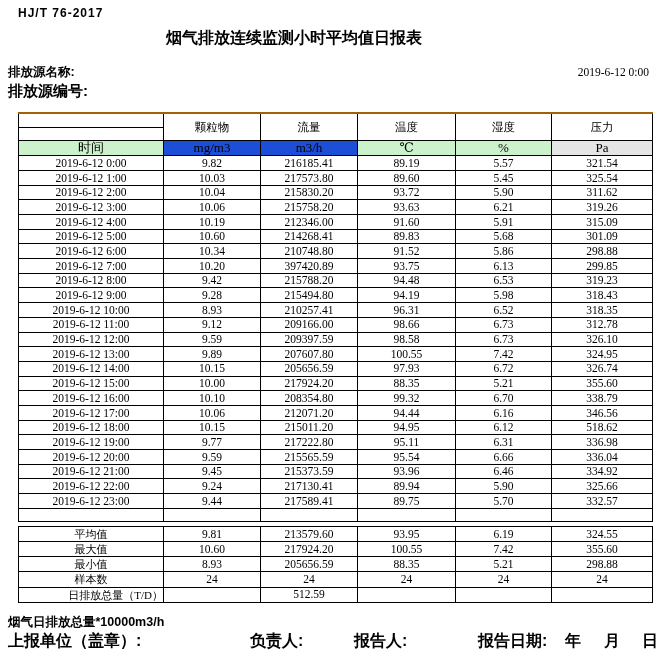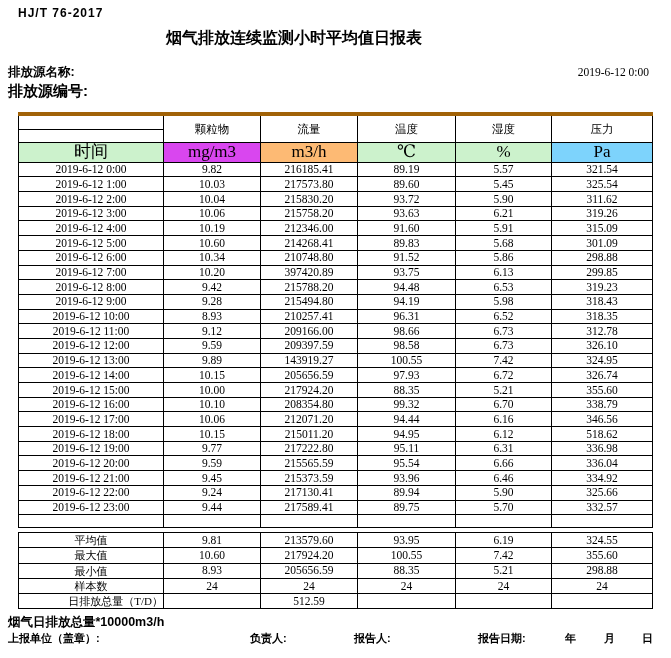--- a/index.html
+++ b/index.html
@@ -17,35 +17,35 @@
   .table-wrap{position:absolute;left:18px;top:112px;}
   table.report{
     border-collapse:collapse;table-layout:fixed;width:634px;
     font-family:"Liberation Serif","DejaVu Serif",serif;
   }
   table.report td, table.report th{
     border:1px solid #000;text-align:center;vertical-align:middle;
     padding:0;margin:0;white-space:nowrap;overflow:hidden;
     font-weight:normal;font-size:11.5px;line-height:1.1;
   }
-  tr.hrow-a td, tr.hrow-a th{border-top:4px solid #a16207;margin-top:40px;}
+  tr.hrow-a td, tr.hrow-a th{border-top:2px solid #a16207;margin-top:40px;}
   tr.hrow-a .blank-a{height:13px;}
   tr.hrow-b .blank-b{height:12px;}
   th.col-h{font-size:13px;}
-  tr.unit-row td, tr.unit-row th{height:14px;font-size:17px;text-align:center;}
+  tr.unit-row td, tr.unit-row th{height:14px;font-size:13px;text-align:center;}
   th.time-h{font-size:13px;}
   #rows-body td{height:13.7px;font-size:11.5px;}
   tr.empty-row td{height:12px;}
   tr.gap-row td{border:none;height:4px;}
   #summary-body td{height:14.2px;font-size:11.5px;}
   #summary-body td:first-child{font-size:11px;}
   #summary-body tr:last-child td:first-child{text-align:right;padding-left:10px;}
 
   .note{position:absolute;left:8px;top:614px;font-size:12.5px;font-weight:bold;}
-  .sign-row{position:absolute;left:0;top:631px;width:585px;height:18px;font-size:11px;font-weight:bold;}
+  .sign-row{position:absolute;left:0;top:631px;width:585px;height:18px;font-size:16px;font-weight:bold;}
   .sign-row span{position:absolute;top:0;}
   .lbl-unit{left:8px;}
   .lbl-manager{left:250px;}
   .lbl-reporter{left:354px;}
   .lbl-date{left:478px;}
   .lbl-year{left:565px;}
   .lbl-month{left:604px;}
   .lbl-day{left:642px;}
 </style>
 </head>
@@ -74,25 +74,25 @@
         <th class="col-h" rowspan="2">流量</th>
         <th class="col-h" rowspan="2">温度</th>
         <th class="col-h" rowspan="2">湿度</th>
         <th class="col-h" rowspan="2">压力</th>
       </tr>
       <tr class="hrow-b">
         <td class="blank-b"></td>
       </tr>
       <tr class="unit-row">
         <th class="time-h" style="background: rgb(204, 242, 204);">时间</th>
-        <td style="background: #d946ef;">mg/m3</td>
-        <td style="background: #fdba74;">m3/h</td>
+        <td style="background: #1d4ed8;">mg/m3</td>
+        <td style="background: #1d4ed8;">m3/h</td>
         <td style="background: rgb(204, 242, 204);">℃</td>
         <td style="background: rgb(204, 242, 204);">%</td>
-        <td style="background: #7dd3fc;">Pa</td>
+        <td style="background: #e5e5e5;">Pa</td>
       </tr>
     </thead>
     <tbody id="rows-body">
   <tr class="data-row">
     <td>2019-6-12 0:00</td>
     <td>9.82</td>
     <td>216185.41</td>
     <td>89.19</td>
     <td>5.57</td>
     <td>321.54</td>
@@ -202,21 +202,21 @@
     <td>9.59</td>
     <td>209397.59</td>
     <td>98.58</td>
     <td>6.73</td>
     <td>326.10</td>
   </tr>
 
   <tr class="data-row">
     <td>2019-6-12 13:00</td>
     <td>9.89</td>
-    <td>143919.27</td>
+    <td>207607.80</td>
     <td>100.55</td>
     <td>7.42</td>
     <td>324.95</td>
   </tr>
 
   <tr class="data-row">
     <td>2019-6-12 14:00</td>
     <td>10.15</td>
     <td>205656.59</td>
     <td>97.93</td>

